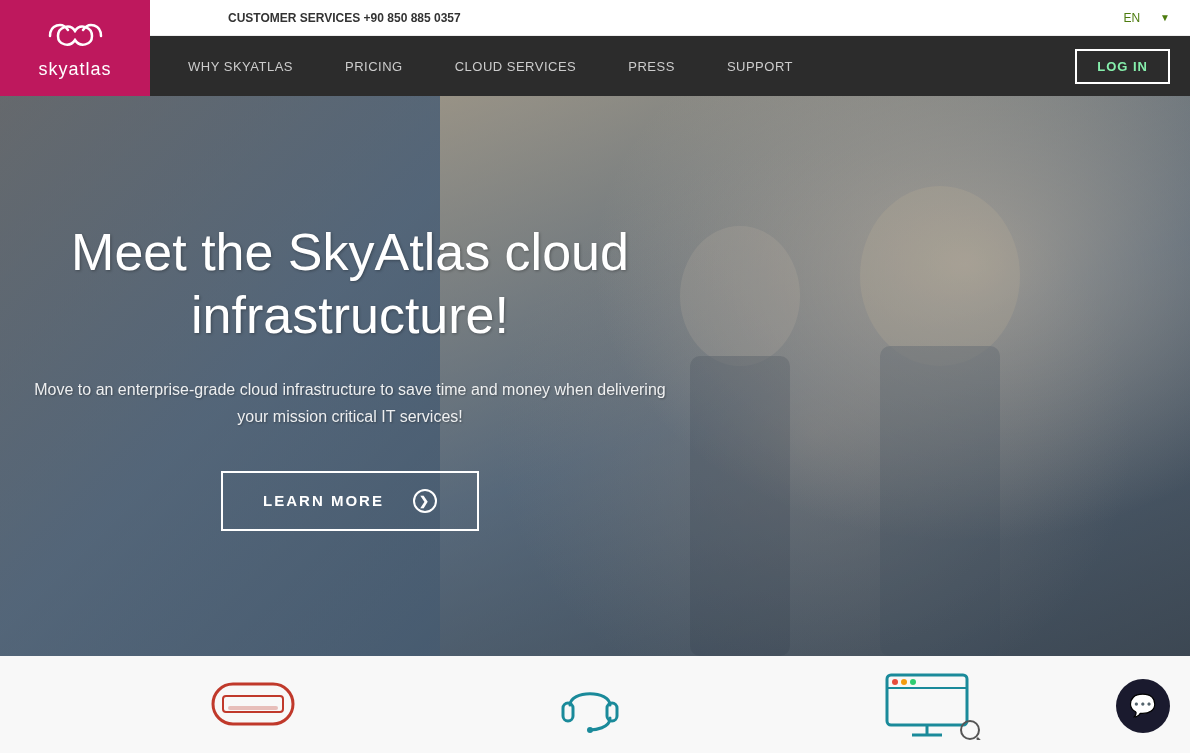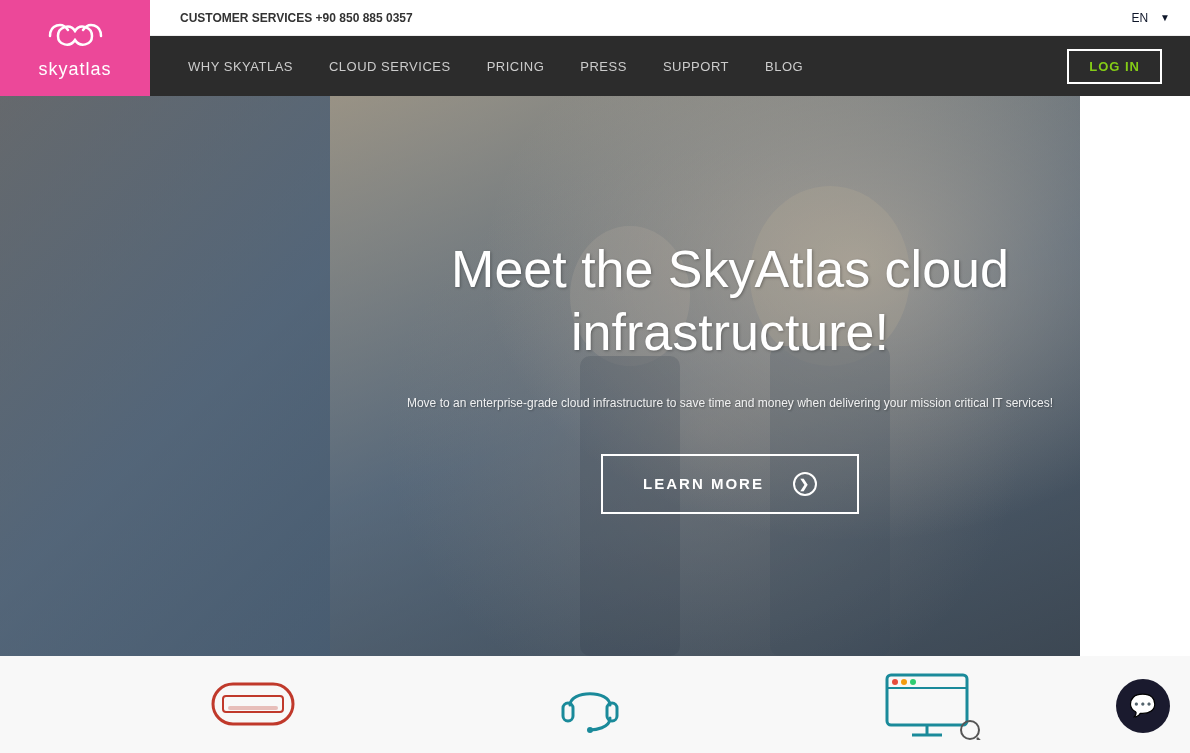--- a/index.html
+++ b/index.html
@@ -11,50 +11,51 @@
       height: 36px;
       display: flex;
       align-items: center;
       justify-content: space-between;
       padding: 0 20px 0 180px;
       border-bottom: 1px solid #eee;
     }
     .customer-services {
       font-size: 12px;
       color: #333;
+      margin-left: 48px;
     }
     .customer-services span {
       font-weight: bold;
       text-transform: uppercase;
       color: #333;
     }
     .lang-selector {
       font-size: 12px;
-      color: #0f172a;
-      display: flex;
-      align-items: center;
-      gap: 12px;
+      color: #4d7c0f;
+      display: flex;
+      align-items: center;
+      gap: 20px;
       cursor: pointer;
     }
     .lang-selector .chevron {
       font-size: 10px;
     }
 
     
     .navbar {
       background: #2c2c2c;
       height: 60px;
       display: flex;
       align-items: center;
       position: relative;
     }
     .logo-area {
       width: 150px;
       height: 96px;
-      background: #ec4899;
+      background: #be185d;
       display: flex;
       align-items: center;
       justify-content: center;
       flex-direction: column;
       position: absolute;
       top: -36px;
       left: 0;
       z-index: 10;
     }
     .logo-icon {
@@ -65,61 +66,61 @@
     .logo-text {
       color: #fff;
       font-size: 18px;
       font-weight: 300;
       letter-spacing: 1px;
     }
     .nav-links {
       display: flex;
       align-items: center;
       margin-left: 170px;
-      gap: 0;
+      gap: 16px;
       height: 100%;
       flex: 1;
     }
     .nav-link {
       color: #ccc;
       text-decoration: none;
       font-size: 13px;
       font-weight: 500;
       text-transform: uppercase;
       letter-spacing: 0.5px;
       padding: 0 18px;
       height: 100%;
       display: flex;
       align-items: center;
       cursor: pointer;
       transition: color 0.2s;
     }
     .login-btn {
       margin-left: auto;
-      margin-right: 28px;
+      margin-right: 20px;
       border: 2px solid #fff;
-      color: #84cc16;
+      color: #86efac;
       background: transparent;
       padding: 8px 20px;
       font-size: 13px;
       font-weight: bold;
       letter-spacing: 1px;
       cursor: pointer;
       text-transform: uppercase;
     }
 
     
     .hero {
       position: relative;
-      width: 1080px;
+      width: 1190px;
       height: 560px;
       overflow: hidden;
       display: flex;
       align-items: center;
-      justify-content: flex-end;
+      justify-content: flex-start;
     }
     .hero-bg {
       position: absolute;
       inset: 0;
       background: linear-gradient(
         rgba(40, 60, 80, 0.55),
         rgba(40, 60, 80, 0.55)
       ),
       linear-gradient(
         135deg,
@@ -158,21 +159,21 @@
       padding: 0 20px;
     }
     .hero-title {
       font-size: 52px;
       font-weight: 400;
       line-height: 1.2;
       margin-bottom: 30px;
       text-shadow: 1px 1px 3px rgba(0,0,0,0.3);
     }
     .hero-subtitle {
-      font-size: 12px;
+      font-size: 16px;
       font-weight: 300;
       line-height: 1.7;
       margin-bottom: 40px;
       color: rgba(255,255,255,0.9);
       text-shadow: 1px 1px 2px rgba(0,0,0,0.3);
     }
     .learn-more-btn {
       border: 2px solid #fff;
       color: #fff;
       background: transparent;
@@ -253,25 +254,24 @@
 
       <path d="M10 19 C10 10, 22 6, 27 14 C32 6, 44 10, 44 19 C44 28, 32 31, 27 23 C22 31, 10 28, 10 19Z" stroke="white" stroke-width="2.5" fill="none"></path>
       <path d="M2 19 C2 8, 14 4, 20 13" stroke="white" stroke-width="2.5" fill="none" stroke-linecap="round"></path>
       <path d="M53 19 C53 8, 41 4, 35 13" stroke="white" stroke-width="2.5" fill="none" stroke-linecap="round"></path>
     </svg>
     <span class="logo-text">skyatlas</span>
   </div>
 
   <nav class="nav-links">
     <a class="nav-link">WHY SKYATLAS</a>
+    <a class="nav-link">PRICING</a>
     <a class="nav-link">CLOUD SERVICES</a>
-    <a class="nav-link">PRICING</a>
     <a class="nav-link">PRESS</a>
     <a class="nav-link">SUPPORT</a>
-    <a class="nav-link">BLOG</a>
   </nav>
 
   <button class="login-btn">LOG IN</button>
 </div>
 
 <div class="hero">
   <div class="hero-bg"></div>
   <div class="hero-people">
     <div class="hero-people-bg"></div>
 

